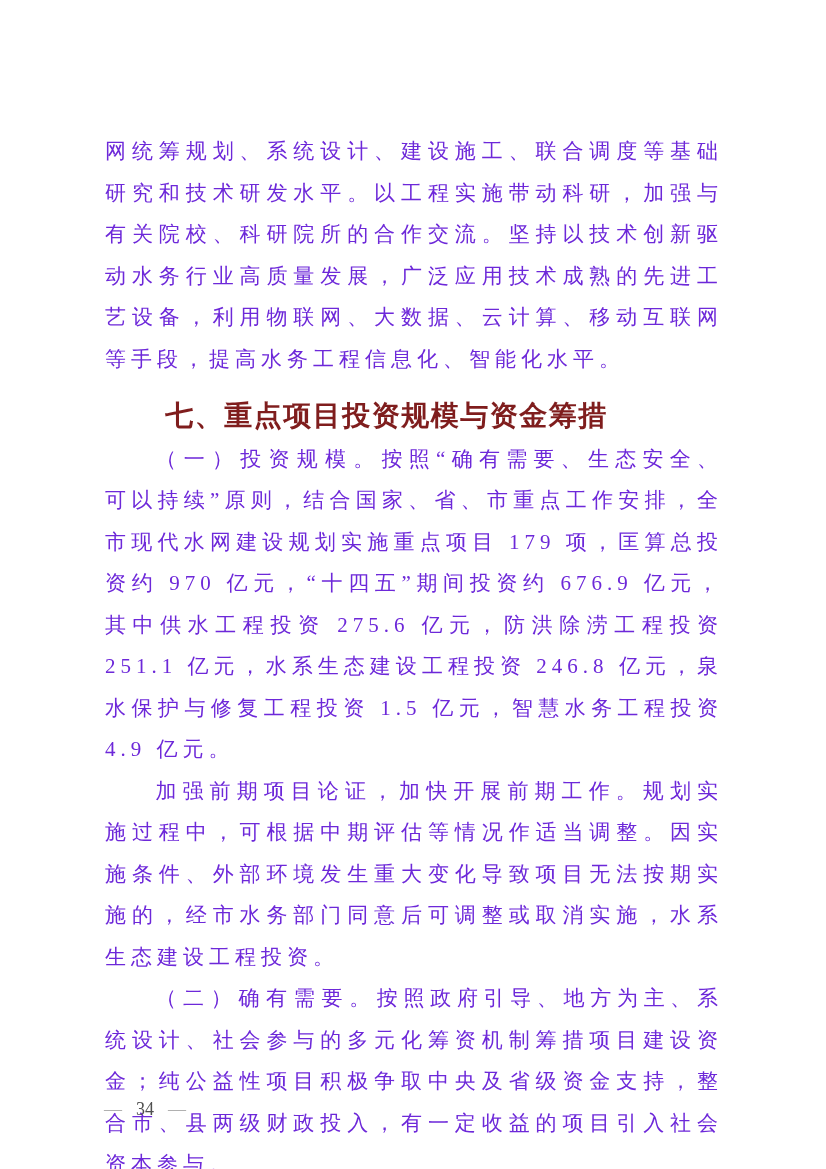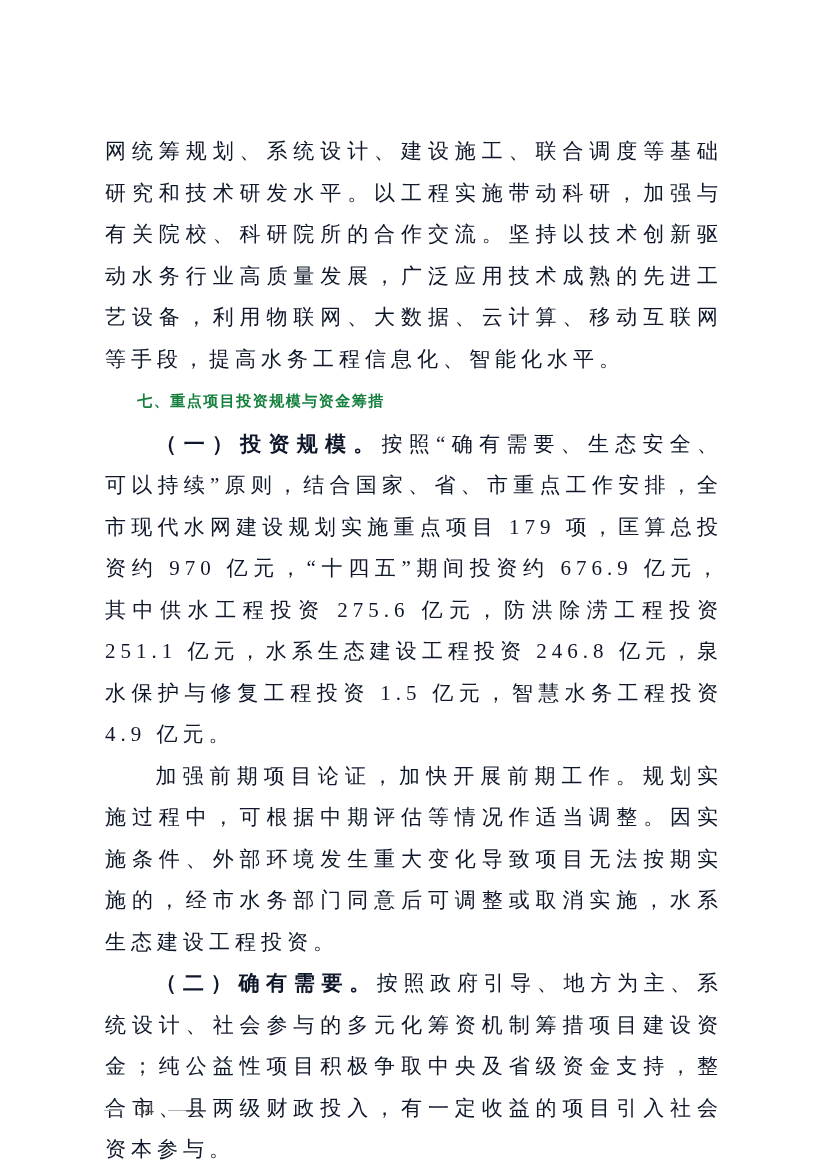--- a/index.html
+++ b/index.html
@@ -22,37 +22,37 @@
     top: 131px;
     width: 618px;
   }
   .body-par {
     margin: 0;
     font-size: 21px;
     line-height: 41.5px;
     letter-spacing: 5px;
     text-align: justify;
     text-justify: inter-character;
-    color: #0f172a;
+    color: #6d28d9;
   }
   .indent {
     text-indent: 2.4em;
   }
   .section-heading {
-    margin: 0 0 2px 0;
-    font-size: 15px;
+    margin: 15px 0 2px 0;
+    font-size: 28px;
     line-height: 41.5px;
     font-weight: bold;
     letter-spacing: 1.5px;
     text-indent: 2.15em;
     font-family: "Liberation Sans", "DejaVu Sans", sans-serif;
-    color: #15803d;
+    color: #7f1d1d;
   }
   .par-lead {
-    font-weight: bold;
+    font-weight: normal;
     letter-spacing: 6px;
   }
   .footer {
     position: absolute;
     left: 104px;
     top: 1097px;
     font-size: 18px;
     line-height: 24px;
     font-family: "Liberation Serif", "DejaVu Serif", serif;
   }

